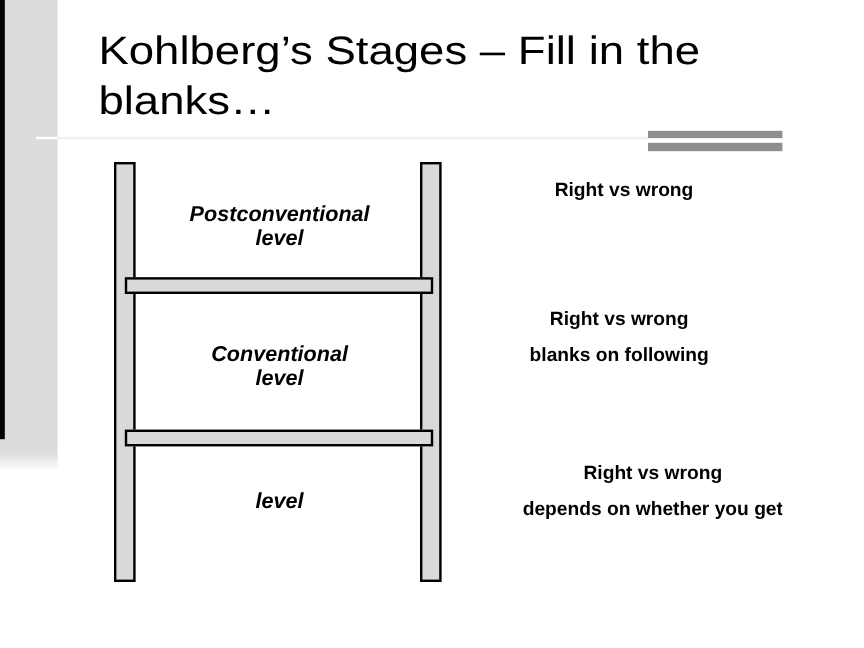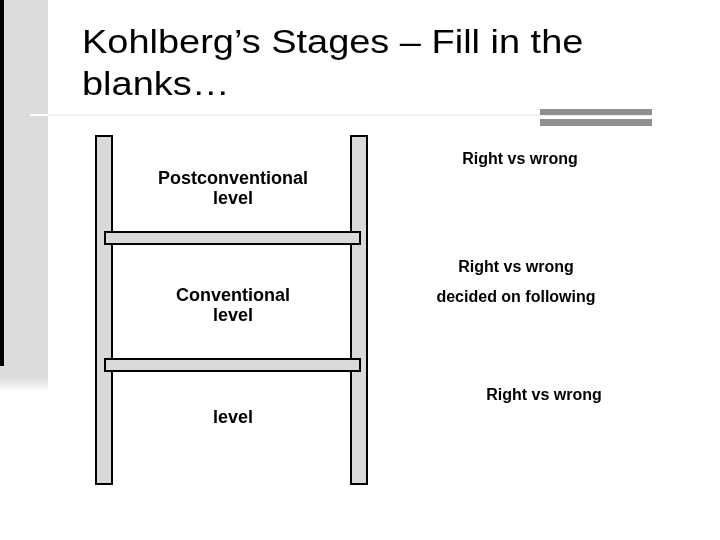--- a/index.html
+++ b/index.html
@@ -65,21 +65,21 @@
     width: 257px; height: 14px;
     background: #d9d9d9;
     border: 2px solid #000000;
     box-sizing: border-box;
   }
   .rung.r1 { top: 231px; }
   .rung.r2 { top: 358px; }
   .level-label {
     position: absolute; left: 118px;
     width: 230px; text-align: center;
-    font-size: 18px; font-weight: bold; line-height: 20px;
+    font-size: 18px; font-weight: bold; line-height: 20px; font-style: italic;
   }
   .level-label.l1 { top: 168px; }
   .level-label.l2 { top: 285px; text-align: center; }
   .level-label.l3 { top: 407px; }
   .desc {
     position: absolute; text-align: center;
     font-size: 16px; font-weight: bold; line-height: 30px;
   }
   .desc.d1 { left: 380px; top: 144px; width: 280px; }
   .desc.d2 { left: 376px; top: 252px; width: 280px; }
@@ -116,19 +116,20 @@
   </div>
   <div class="level-label l3">
     <div>level</div>
   </div>
 
   <div class="desc d1">
     <div>Right vs wrong</div>
   </div>
   <div class="desc d2">
     <div>Right vs wrong</div>
-    <div>decided on following</div>
+    <div>blanks on following</div>
   </div>
   <div class="desc d3">
     <div>Right vs wrong</div>
+    <div>depends on whether you get</div>
   </div>
 
 </div>
 
 </body></html>

